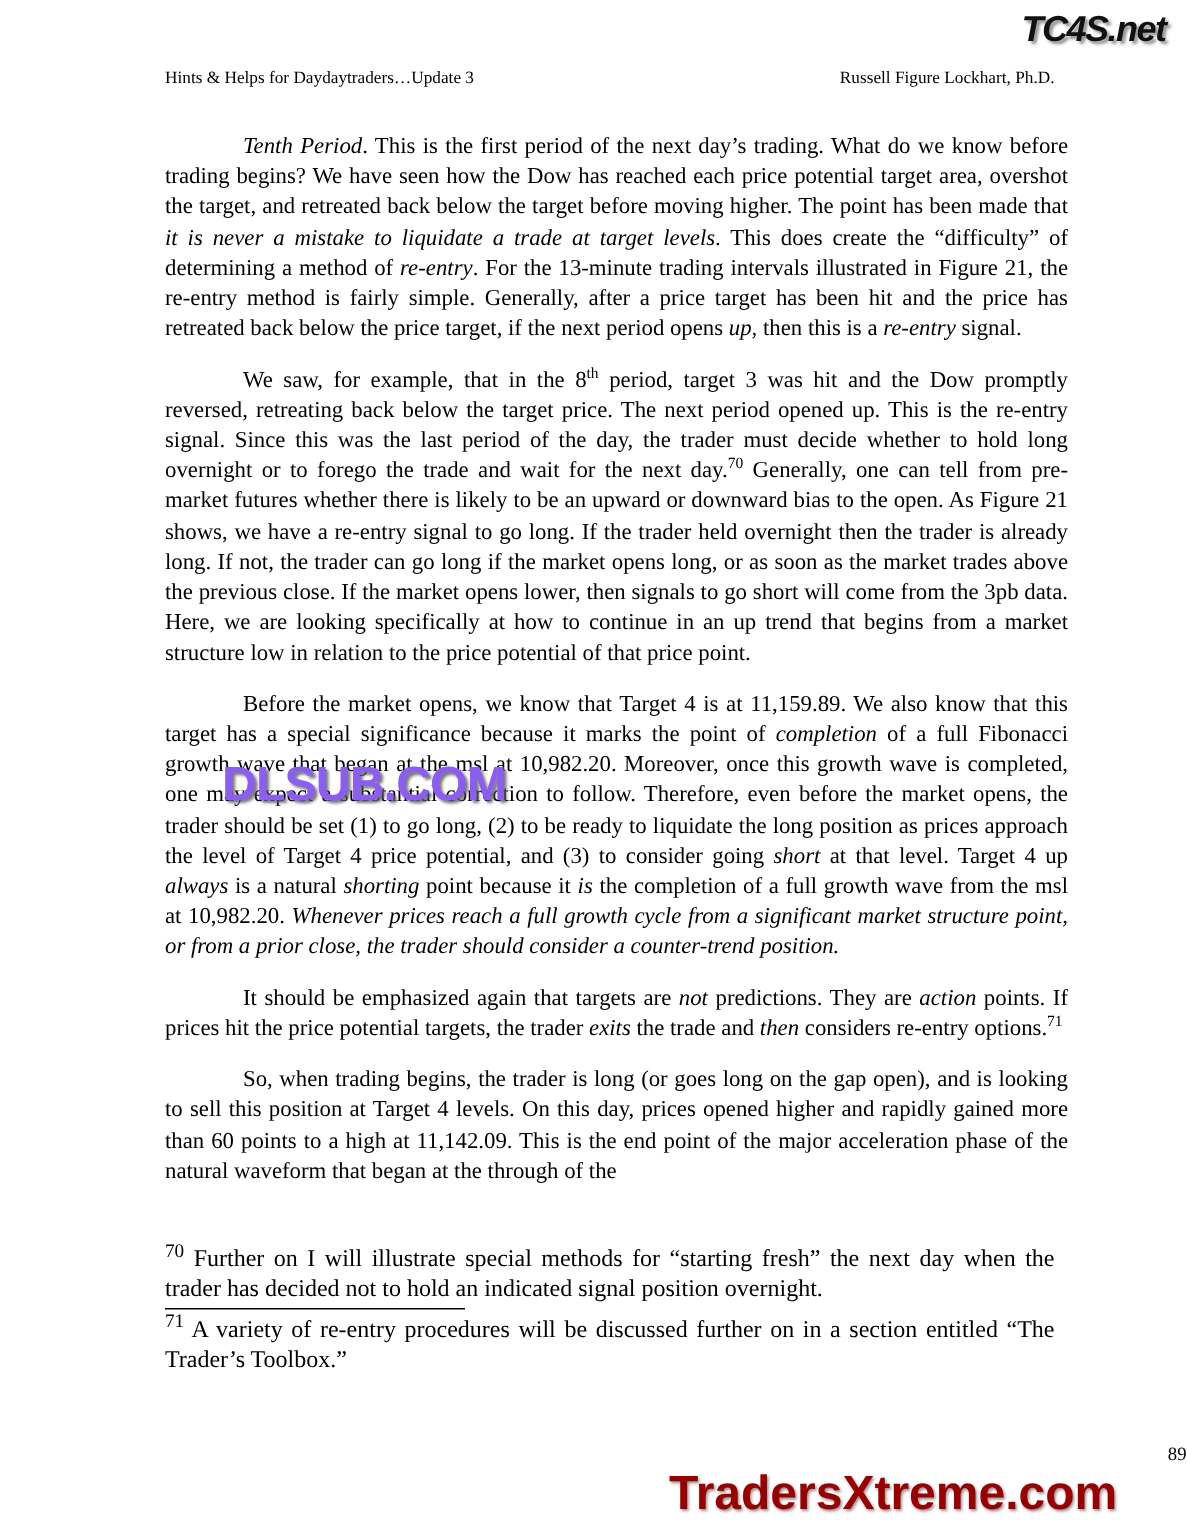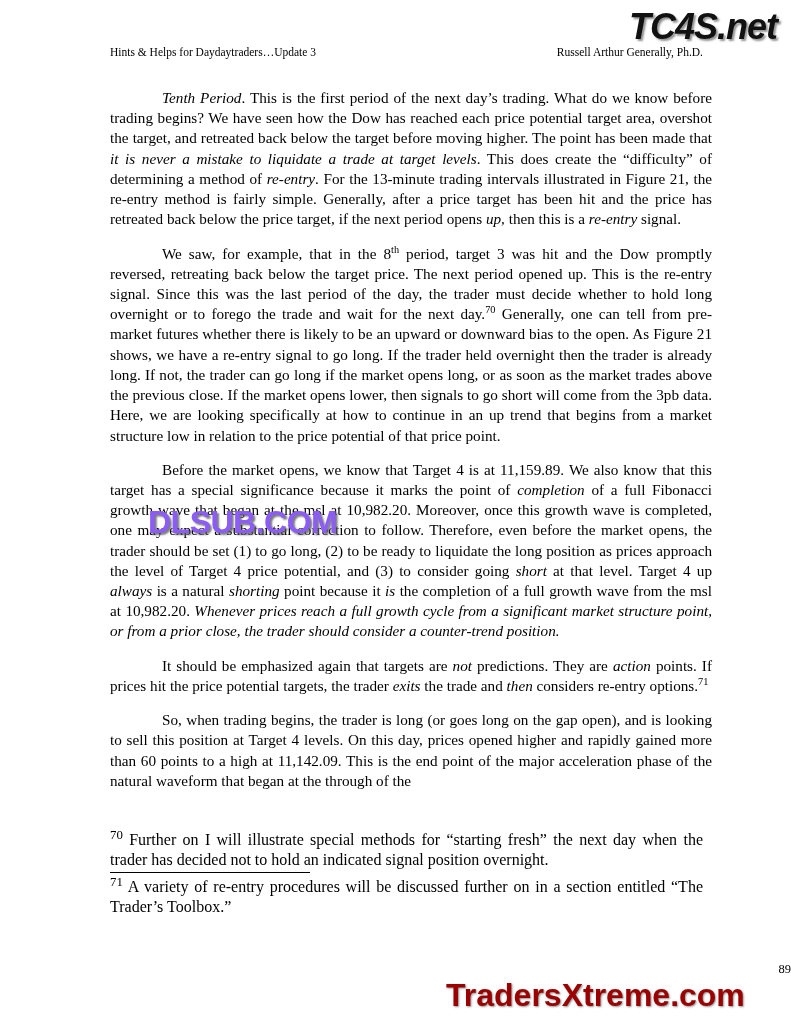--- a/index.html
+++ b/index.html
@@ -20,21 +20,21 @@
     box-sizing: border-box;
   }
   
   .wm-tc4s {
     position: absolute;
     top: 6px;
     right: 14px;
     font-family: "Liberation Sans", sans-serif;
     font-weight: bold;
     font-style: italic;
-    font-size: 36px;
+    font-size: 24px;
     letter-spacing: -1px;
     color: #111111;
     text-shadow: 2px 2px 2px rgba(130,130,130,0.85);
     white-space: nowrap;
   }
   .wm-dlsub {
     position: absolute;
     left: 148px;
     top: 504px;
     font-family: "Liberation Sans", sans-serif;
@@ -121,21 +121,21 @@
     font-size: 12.5px;
   }
 </style>
 </head>
 <body>
 
 <div class="page">
 
   <div class="running-head">
     <span class="rh-left">Hints &amp; Helps for Daydaytraders…Update 3</span>
-    <span class="rh-right">Russell Arthur Generally, Ph.D.</span>
+    <span class="rh-right">Russell Figure Lockhart, Ph.D.</span>
   </div>
 
   <div class="body-col">
     <p class="para"><span class="it">Tenth Period</span><span>. This is the first period of the next day’s trading. What do we know before trading begins? We have seen how the Dow has reached each price potential target area, overshot the target, and retreated back below the target before moving higher. The point has been made that </span><span class="it">it is never a mistake to liquidate a trade at target levels</span><span>. This does create the “difficulty” of determining a method of </span><span class="it">re-entry</span><span>. For the 13-minute trading intervals illustrated in Figure 21, the re-entry method is fairly simple. Generally, after a price target has been hit and the price has retreated back below the price target, if the next period opens </span><span class="it">up,</span><span> then this is a </span><span class="it">re-entry</span><span> signal.</span></p>
     <p class="para"><span>We saw, for example, that in the 8</span><sup>th</sup><span> period, target 3 was hit and the Dow promptly reversed, retreating back below the target price. The next period opened up. This is the re-entry signal. Since this was the last period of the day, the trader must decide whether to hold long overnight or to forego the trade and wait for the next day.</span><sup>70</sup><span> Generally, one can tell from pre-market futures whether there is likely to be an upward or downward bias to the open. As Figure 21 shows, we have a re-entry signal to go long. If the trader held overnight then the trader is already long. If not, the trader can go long if the market opens long, or as soon as the market trades above the previous close. If the market opens lower, then signals to go short will come from the 3pb data. Here, we are looking specifically at how to continue in an up trend that begins from a market structure low in relation to the price potential of that price point.</span></p>
     <p class="para"><span>Before the market opens, we know that Target 4 is at 11,159.89. We also know that this target has a special significance because it marks the point of </span><span class="it">completion</span><span> of a full Fibonacci growth wave that began at the msl at 10,982.20. Moreover, once this growth wave is completed, one may expect a substantial correction to follow. Therefore, even before the market opens, the trader should be set (1) to go long, (2) to be ready to liquidate the long position as prices approach the level of Target 4 price potential, and (3) to consider going </span><span class="it">short</span><span> at that level. Target 4 up </span><span class="it">always</span><span> is a natural </span><span class="it">shorting</span><span> point because it </span><span class="it">is</span><span> the completion of a full growth wave from the msl at 10,982.20. </span><span class="it">Whenever prices reach a full growth cycle from a significant market structure point, or from a prior close, the trader should consider a counter-trend position.</span></p>
     <p class="para"><span>It should be emphasized again that targets are </span><span class="it">not</span><span> predictions. They are </span><span class="it">action</span><span> points. If prices hit the price potential targets, the trader </span><span class="it">exits</span><span> the trade and </span><span class="it">then</span><span> considers re-entry options.</span><sup>71</sup></p>
     <p class="para"><span>So, when trading begins, the trader is long (or goes long on the gap open), and is looking to sell this position at Target 4 levels. On this day, prices opened higher and rapidly gained more than 60 points to a high at 11,142.09. This is the end point of the major acceleration phase of the natural waveform that began at the through of the</span></p>
   </div>
 

